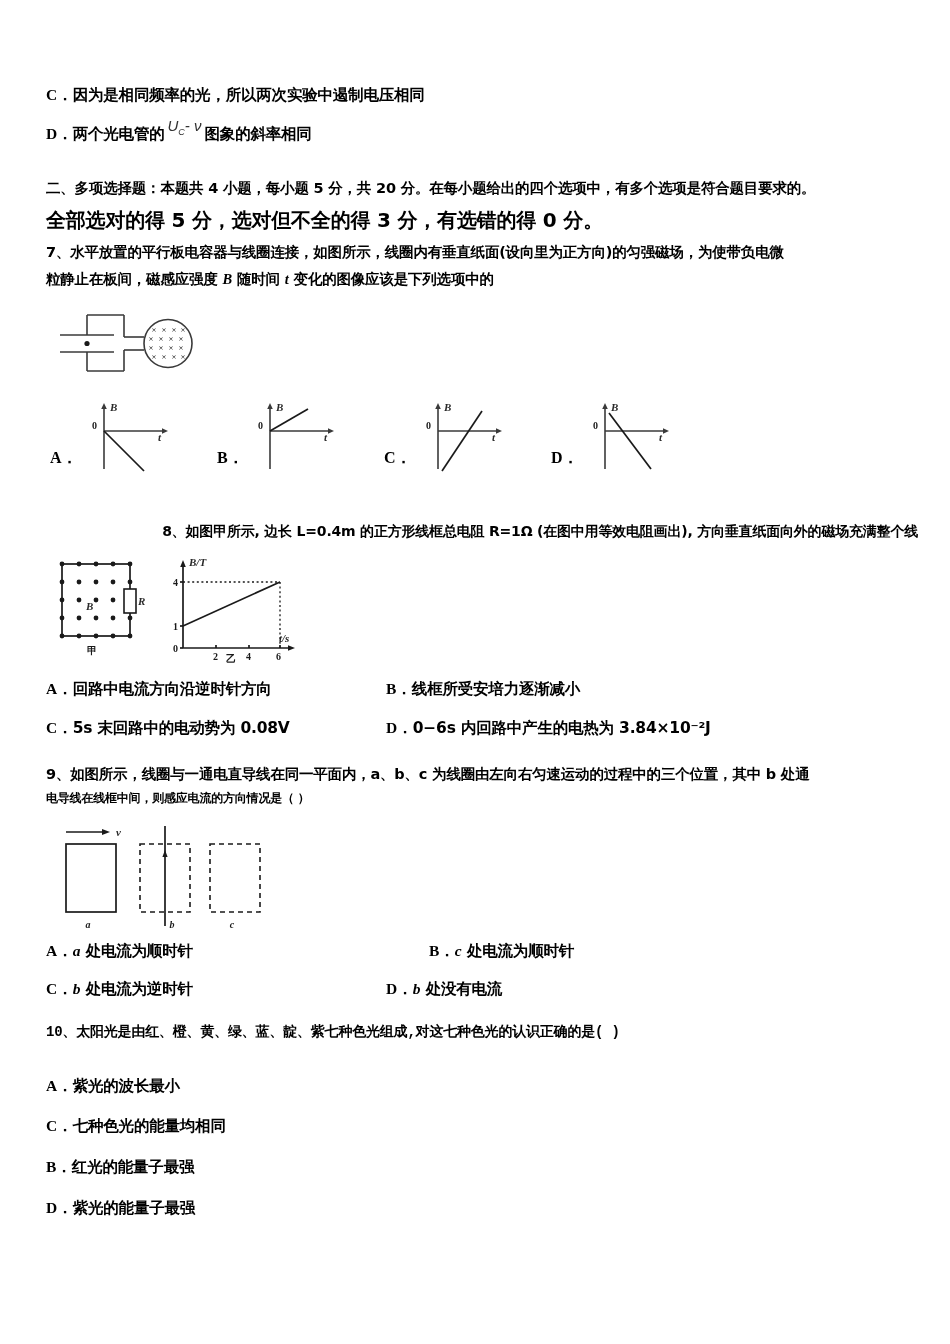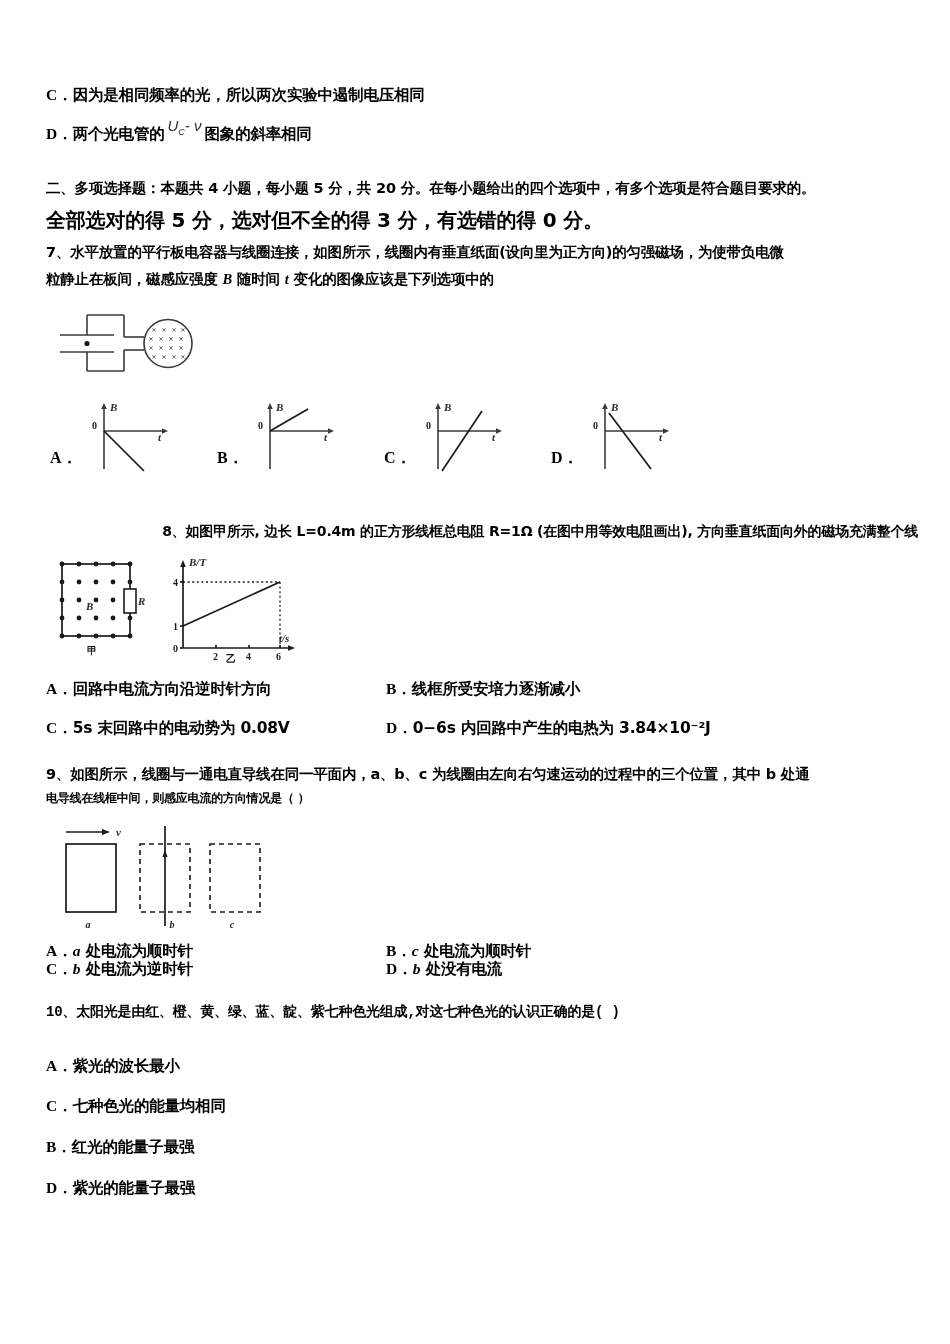--- a/index.html
+++ b/index.html
@@ -340,21 +340,21 @@
       <line class="stroke-dark" x1="113" y1="4" x2="113" y2="104"></line>
       <polygon points="113,28 110.4,35 115.6,35" fill="#1a1a1a"></polygon>
       <text class="tick-lbl" x="120" y="106" text-anchor="middle" font-style="italic">b</text>
 
       <rect x="158" y="22" width="50" height="68" fill="none" stroke="#1a1a1a" stroke-width="1.6" stroke-dasharray="5,4"></rect>
       <text class="tick-lbl" x="180" y="106" text-anchor="middle" font-style="italic">c</text>
     </svg>
   </div>
 
   <div style="height:10px"></div>
-  <div class="ans-row" style="">
+  <div class="ans-row" style="margin-bottom:20px;gap:43px;">
     <div>
       <span class="opt-letter">A．</span><span class="it">a</span><span class="cn"> 处电流为顺时针</span>
     </div>
     <div>
       <span class="opt-letter">B．</span><span class="it">c</span><span class="cn"> 处电流为顺时针</span>
     </div>
   </div>
   <div class="ans-row">
     <div>
       <span class="opt-letter">C．</span><span class="it">b</span><span class="cn"> 处电流为逆时针</span>

